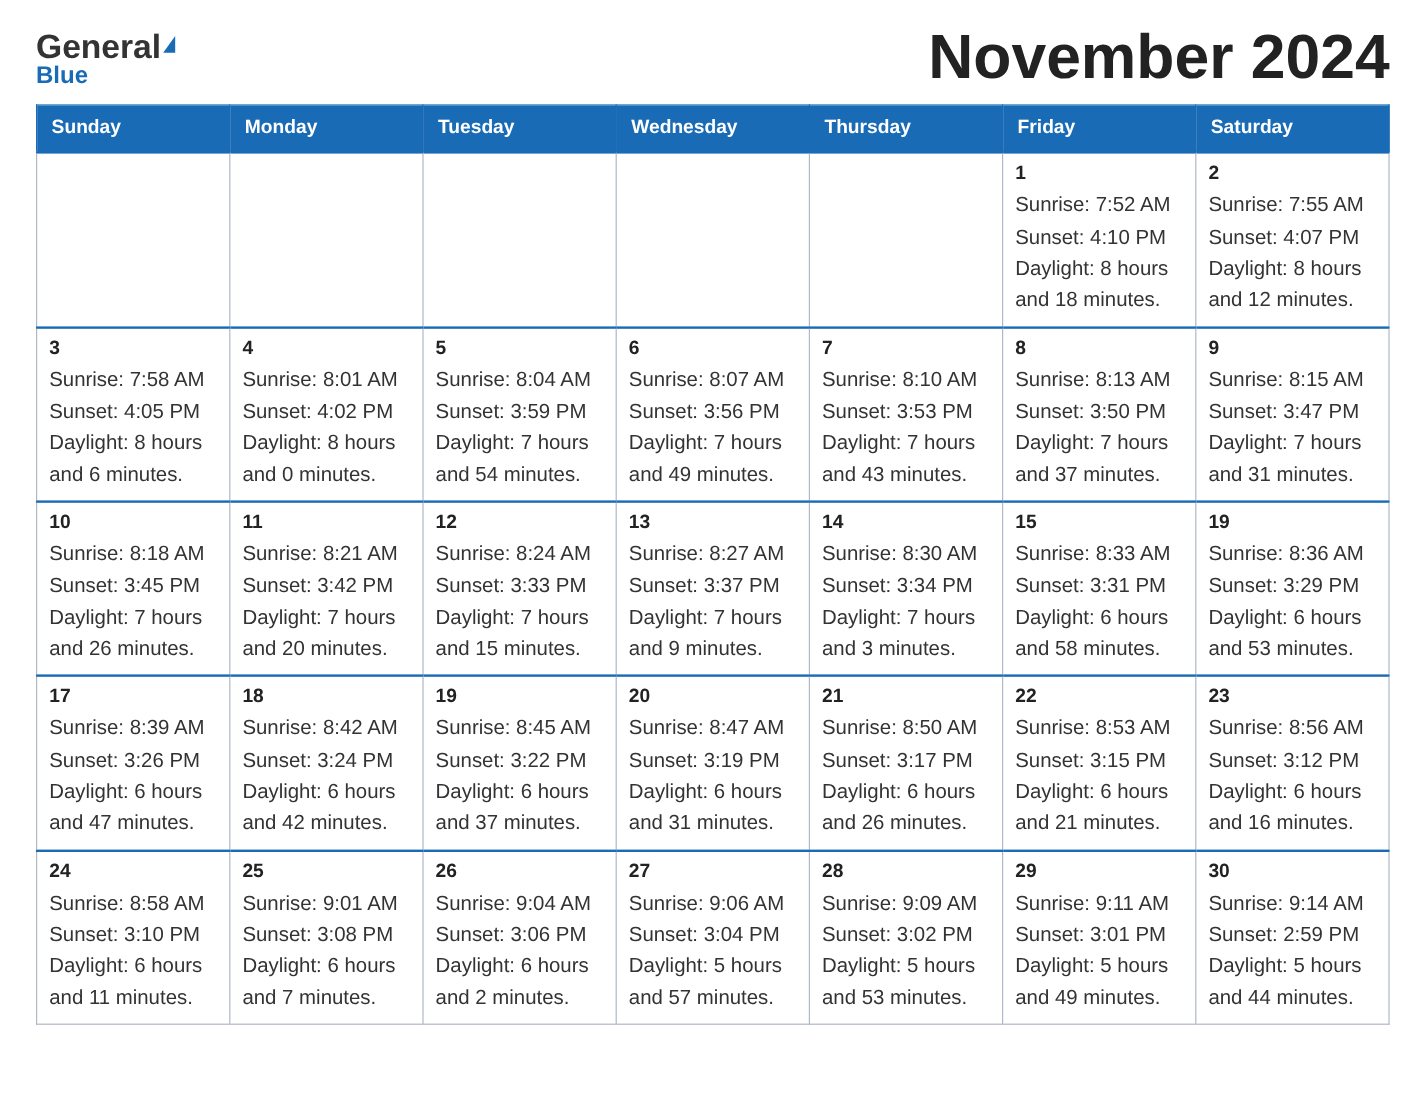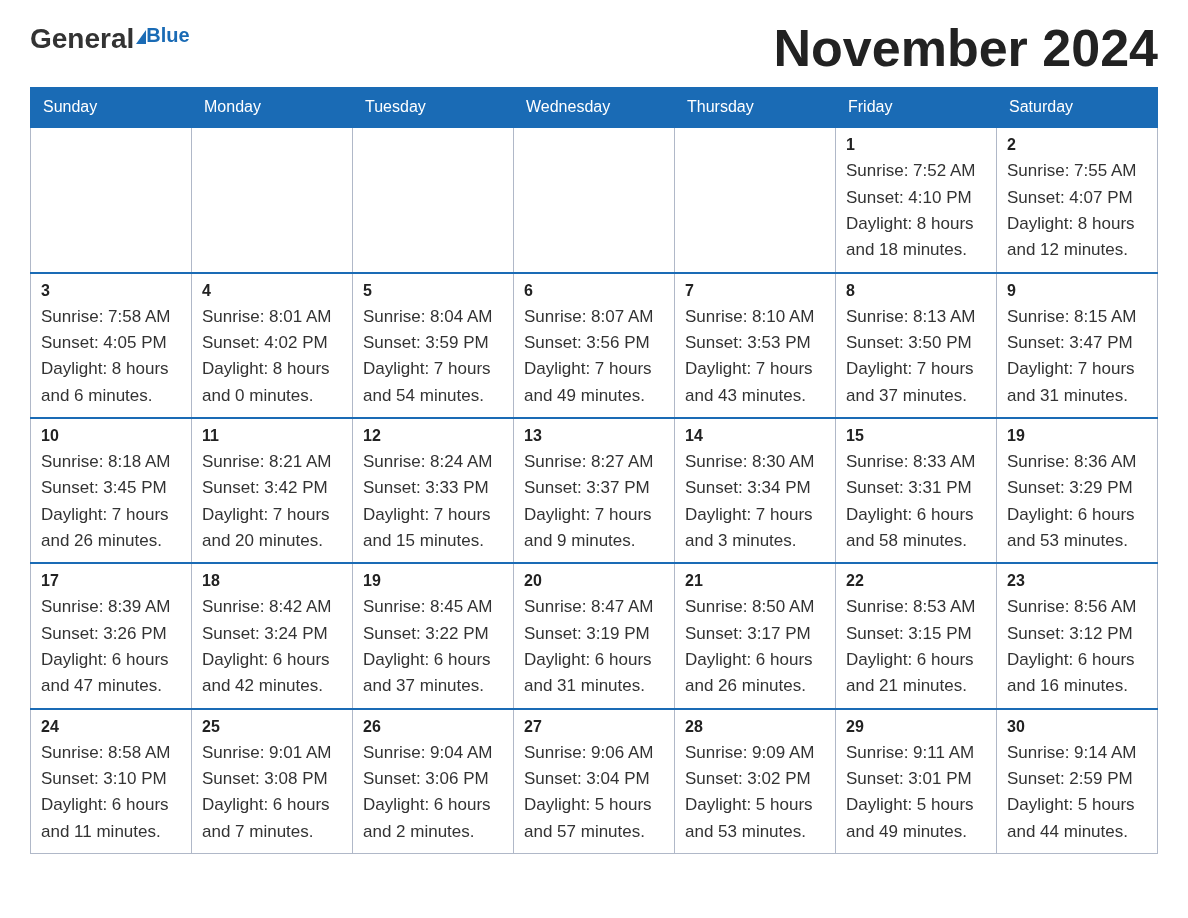--- a/index.html
+++ b/index.html
@@ -11,20 +11,21 @@
       padding: 20px 30px;
     }
     .header {
       display: flex;
       justify-content: space-between;
       align-items: flex-start;
       margin-bottom: 10px;
     }
     .logo {
       display: flex;
+      flex-direction: column;
       align-items: flex-start;
       padding-top: 5px;
     }
     .logo-text-general {
       font-size: 28px;
       font-weight: bold;
       color: #333;
       line-height: 1;
     }
     .logo-text-blue {
@@ -65,21 +66,21 @@
     }
     .calendar {
       width: 100%;
       border-collapse: collapse;
       margin-top: 10px;
     }
     .calendar th {
       background-color: #1a6bb5;
       color: #fff;
       font-size: 16px;
-      font-weight: normal;
+      font-weight: bold;
       padding: 10px 12px;
       text-align: left;
       border: 1px solid #1a6bb5;
     }
     .calendar td {
       border: 1px solid #b0b8c8;
       vertical-align: top;
       padding: 8px 10px;
       width: calc(100% / 7);
       min-height: 110px;

